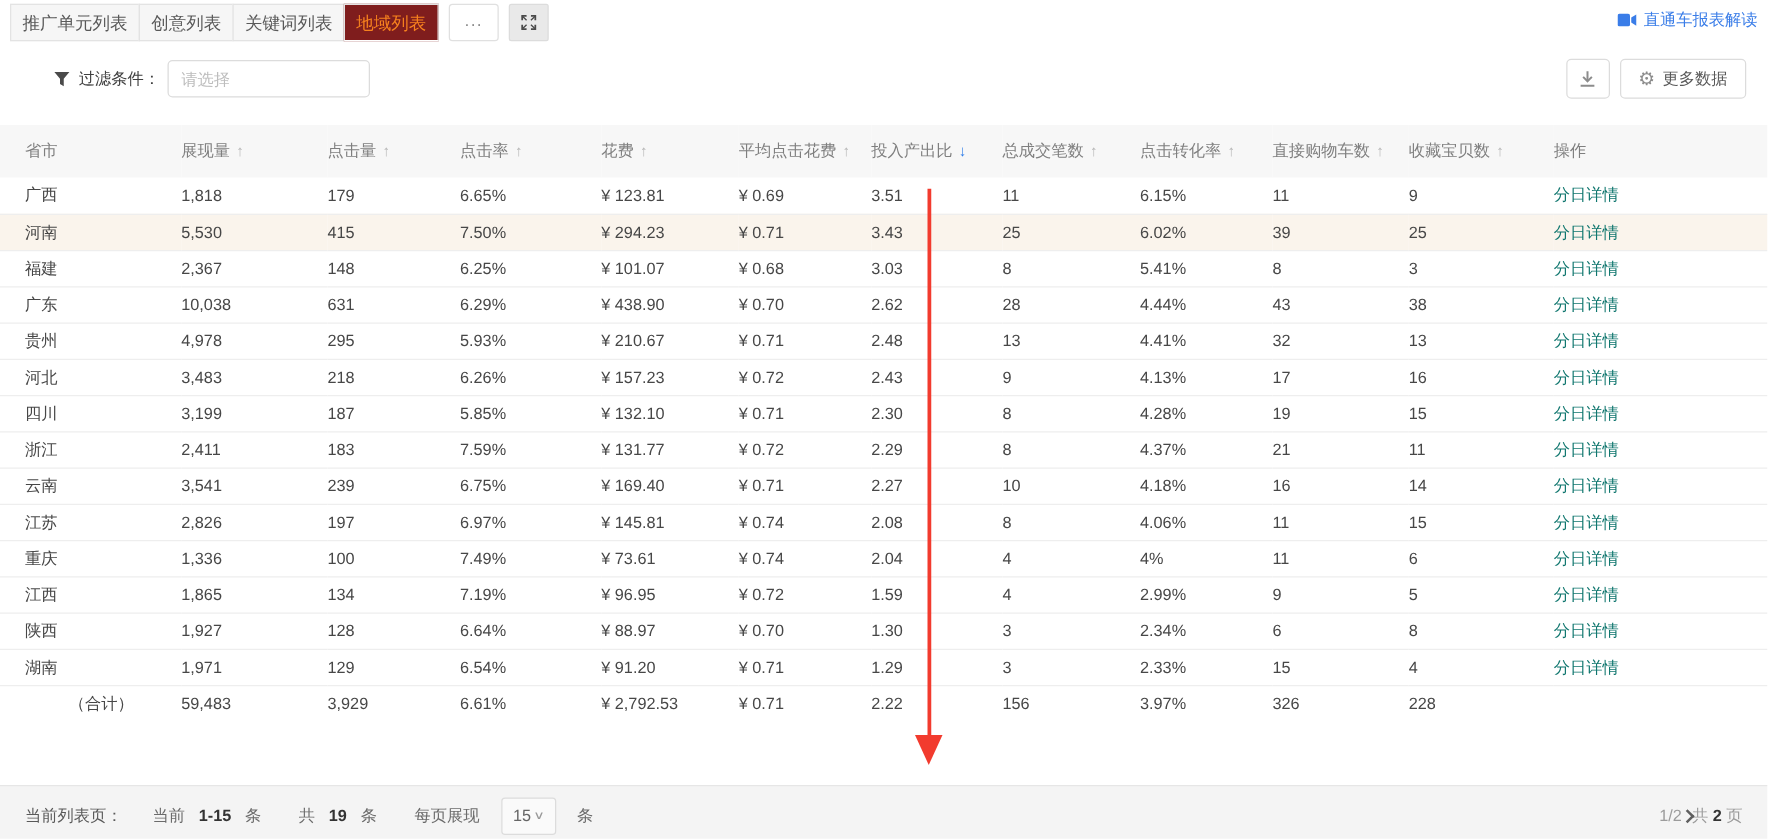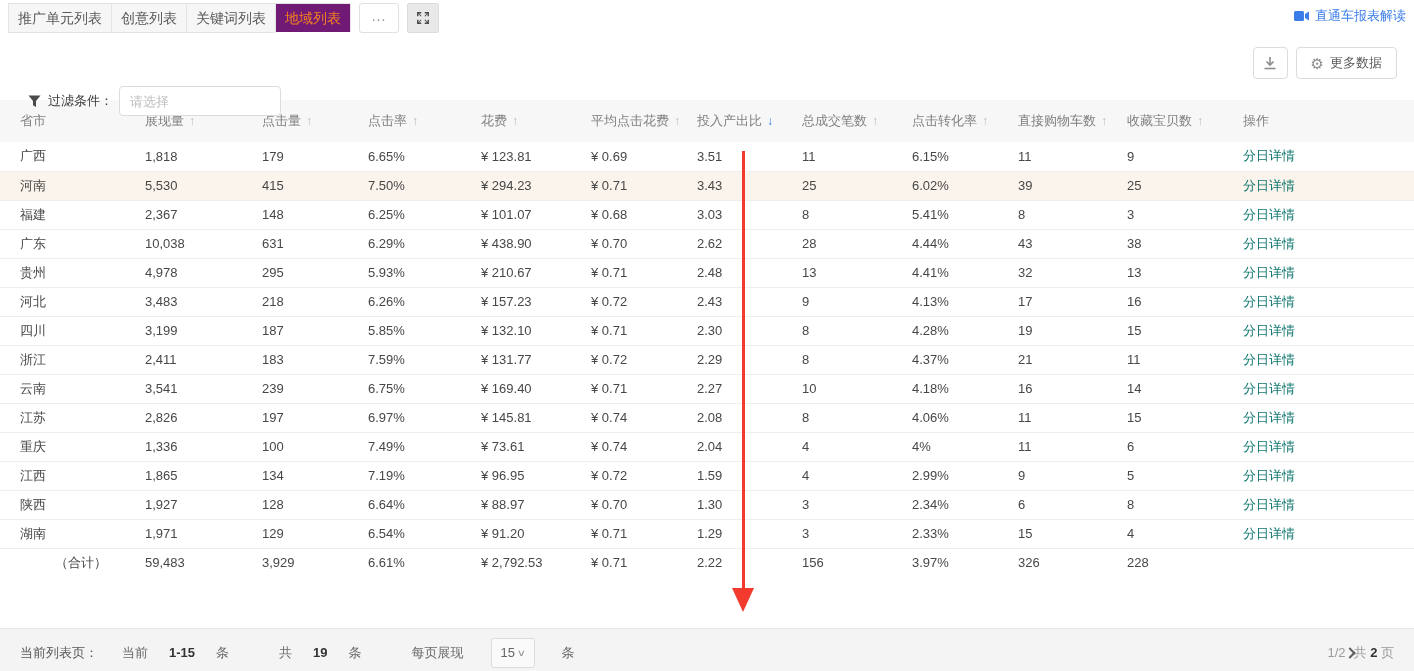--- a/index.html
+++ b/index.html
@@ -12,38 +12,38 @@
   .page { position: relative; width: 1414px; height: 671px; background:#fff; }
 
   
   .tabbar { display:flex; align-items:flex-start; padding:3px 0 0 8px; height:33px; }
   .tab {
     height:30px; line-height:28px; padding:0 9px; font-size:14px; color:#595959;
     background:#f6f6f6; border:1px solid #e3e3e3; margin-left:-1px; cursor:pointer;
     white-space:nowrap;
   }
   .tab:first-child { margin-left:0; }
-  .tab.active { background:#701a75; color:#f7821e; border-bottom-color:#fff; }
+  .tab.active { background:#7f1d1d; color:#f7821e; border-bottom-color:#fff; }
   .tab-more {
     height:30px; width:40px; margin-left:8px; background:#fff; border:1px solid #e0e0e0;
     border-radius:3px; text-align:center; line-height:24px; color:#8c8c8c; cursor:pointer;
     font-size:14px; letter-spacing:1px;
   }
   .tab-expand {
     height:30px; width:32px; margin-left:8px; background:#e9e9e9; border:1px solid #dcdcdc;
     border-radius:2px; display:flex; align-items:center; justify-content:center; cursor:pointer;
   }
   .report-link {
     position:absolute; top:7px; right:8px; display:flex; align-items:center; gap:5px;
     color:#3a7de8; font-size:13px; cursor:pointer;
   }
 
   
   .toolbar { position:relative; height:67px; }
-  .filter-group { position:absolute; left:28px; top:15px; display:flex; align-items:center;margin-top:38px; }
+  .filter-group { position:absolute; left:43px; top:15px; display:flex; align-items:center; }
   .filter-label { font-size:13px; color:#404040; margin:0 6px 0 7px; }
   .filter-input {
     width:162px; height:30px; border:1px solid #dcdcdc; border-radius:4px;
     padding:0 10px; font-size:13px; color:#555; outline:none;
     font-family:"Liberation Sans","DejaVu Sans",sans-serif;
   }
   .filter-input::placeholder { color:#bdbdbd; }
   .toolbar-right { position:absolute; right:17px; top:14px; display:flex; gap:8px; }
   .icon-btn {
     width:35px; height:32px; border:1px solid #dcdcdc; border-radius:4px; background:#fff;
@@ -80,21 +80,21 @@
     position:absolute; left:0; top:628px; width:1414px; height:48px;
     background:#f4f4f4; border-top:1px solid #e6e6e6;
     display:flex; align-items:center; font-size:13px; color:#6b6b6b; padding:0 20px;
   }
   .footer .lbl { color:#595959; }
   .list-select {
     width:132px; height:30px; background:#fff; border:1px solid #e0e0e0; border-radius:3px;
     margin-left:8px; display:flex; align-items:center; padding-left:11px; color:#9b9b9b;
     cursor:pointer;
   }
-  .footer-stats { margin-left:24px; display:flex; align-items:center; gap:21px; }
+  .footer-stats { margin-left:24px; display:flex; align-items:center; gap:11px; }
   .footer-stats b { color:#333; }
   .per-page-select {
     width:44px; height:30px; background:#fafafa; border:1px solid #dcdcdc; border-radius:3px;
     display:flex; align-items:center; justify-content:center; gap:3px; color:#666;
     margin:0 6px; cursor:pointer;
   }
   .chev-down { font-size:9px; color:#999; transform:scaleX(1.4); }
   .pager { margin-left:auto; display:flex; align-items:center; color:#9b9b9b; }
   .pager b { color:#333; }
   .next-btn { cursor:pointer; display:flex; align-items:center; }

